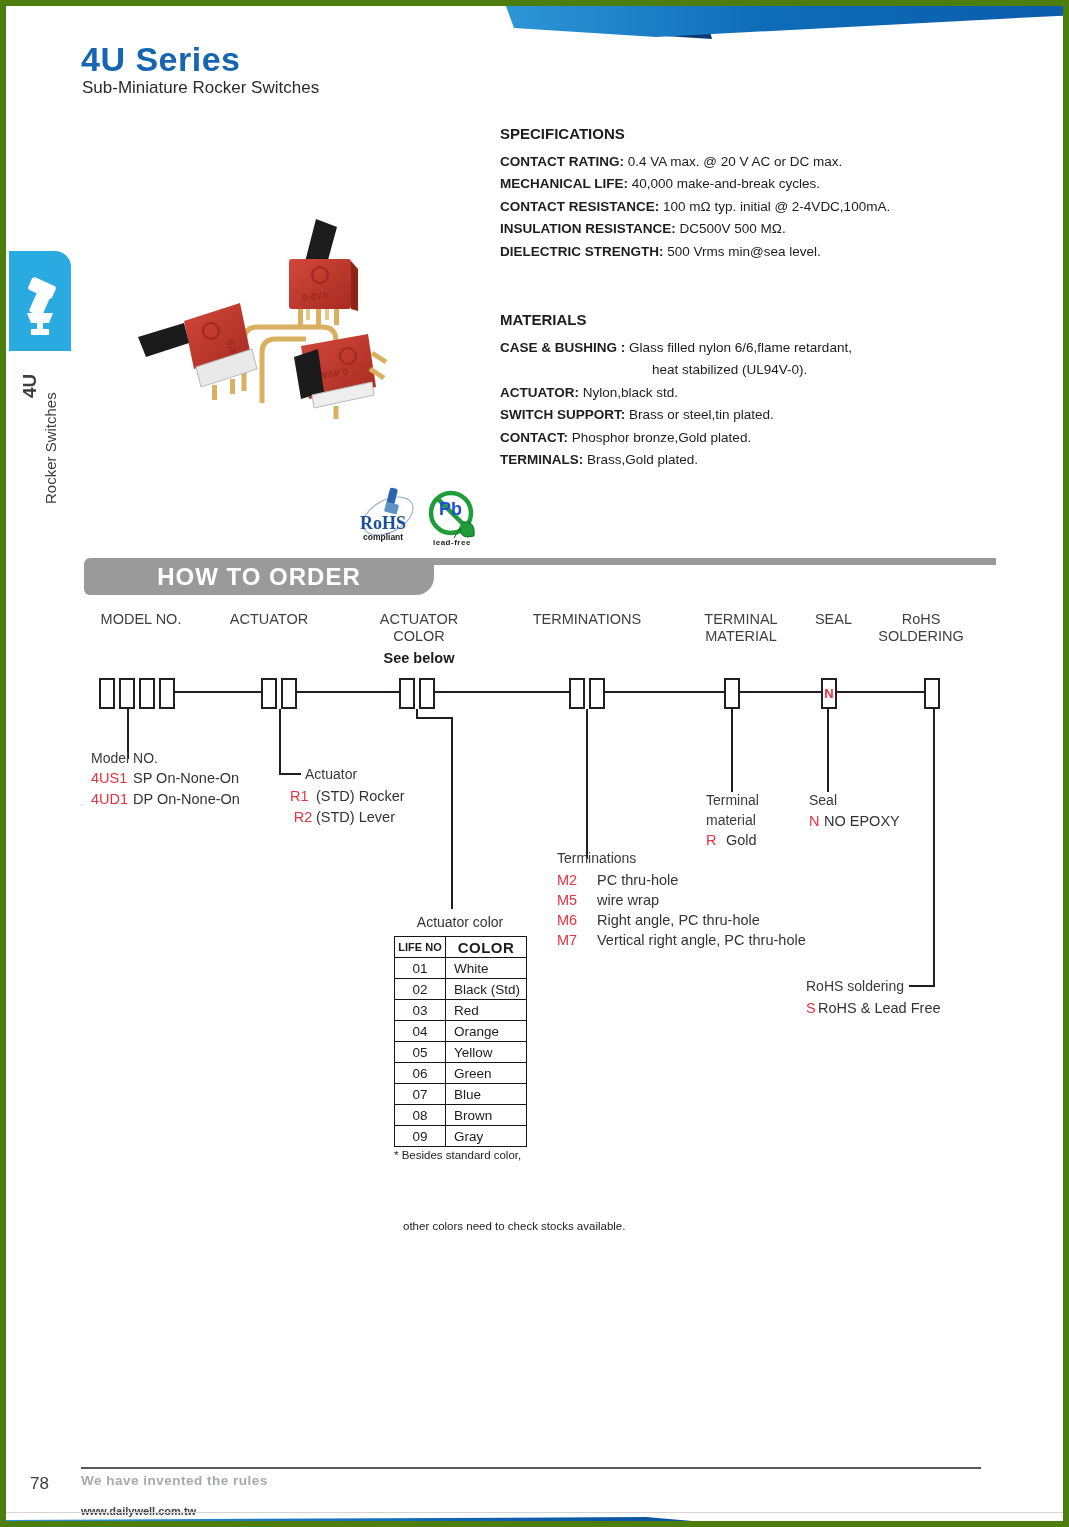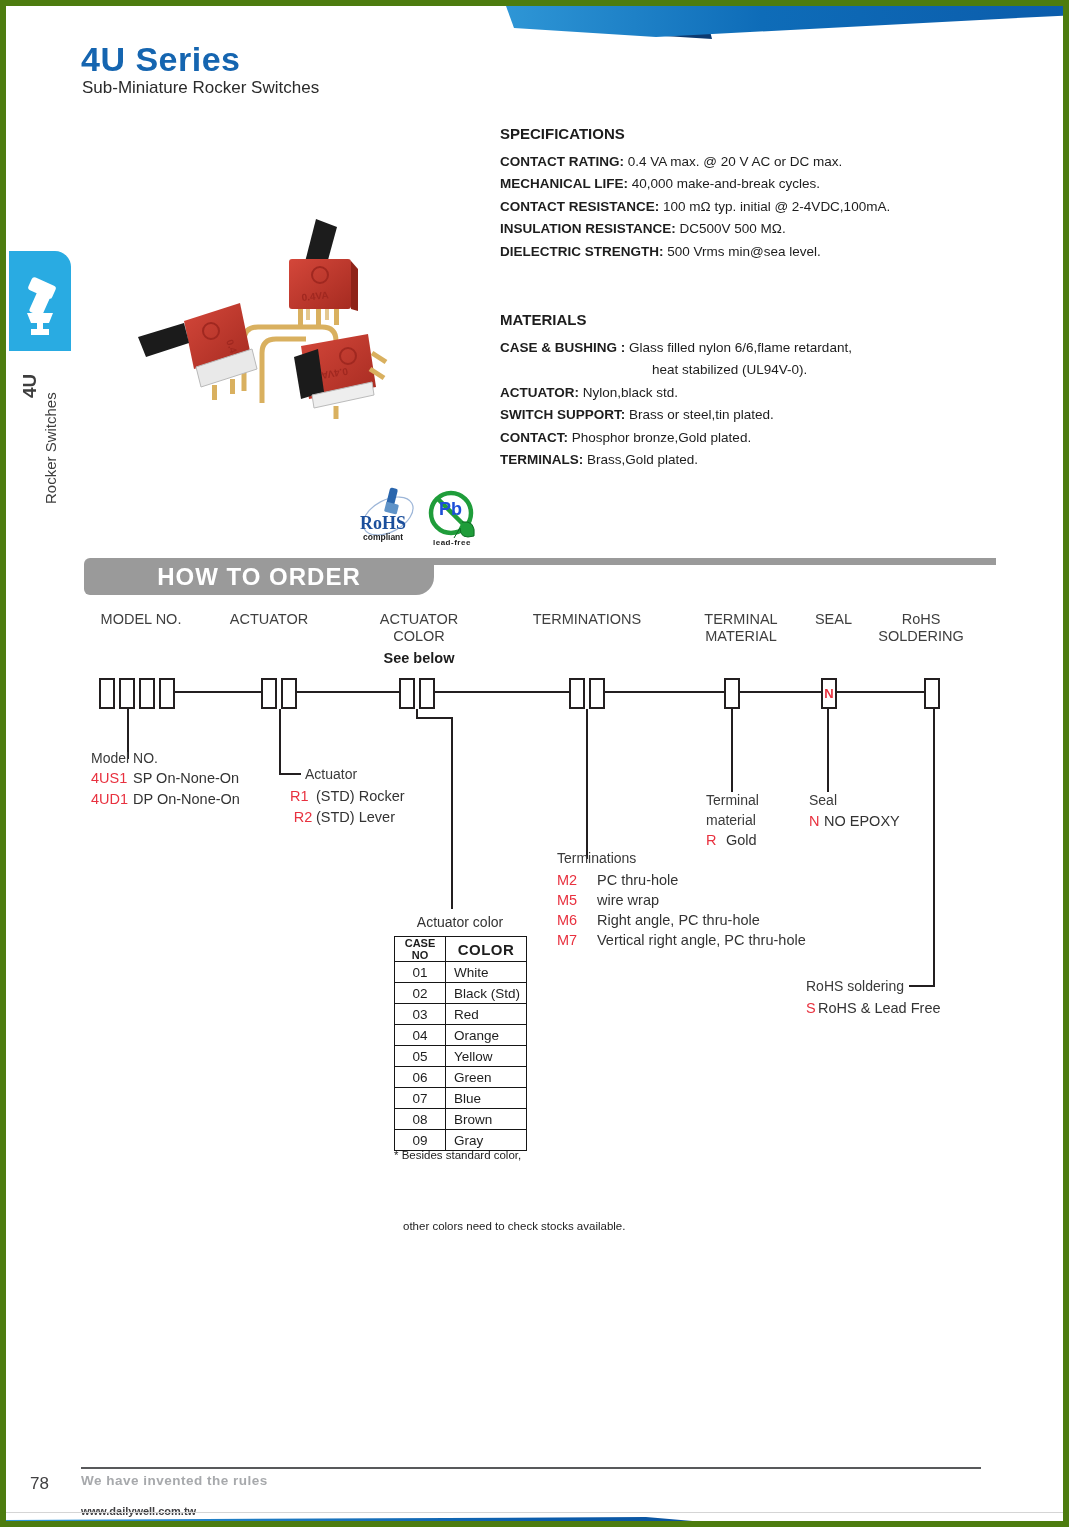--- a/index.html
+++ b/index.html
@@ -252,21 +252,21 @@
   <div class="abs ordlabel" style="left:803px;top:786px;">Seal</div>
   <div class="abs ordrow" style="left:803px;top:807px;"><span class="code code-w15">N</span><span>NO EPOXY</span></div>
 
   <div class="abs ordlabel" style="left:800px;top:972px;">RoHS soldering</div>
   <div class="abs ordrow" style="left:800px;top:994px;"><span class="code code-w12">S</span><span>RoHS &amp; Lead Free</span></div>
 
   <div class="abs ac-title">Actuator color</div>
   <table class="ac">
     <tbody>
         <tr>
-      <th class="h1">CASE NO</th>
+      <th class="h1">LIFE NO</th>
       <th class="h2">COLOR</th>
     </tr>
     <tr>
           <td class="num">01</td>
           <td class="clr">White</td>
         </tr>
     <tr>
           <td class="num">02</td>
           <td class="clr">Black (Std)</td>
         </tr>

